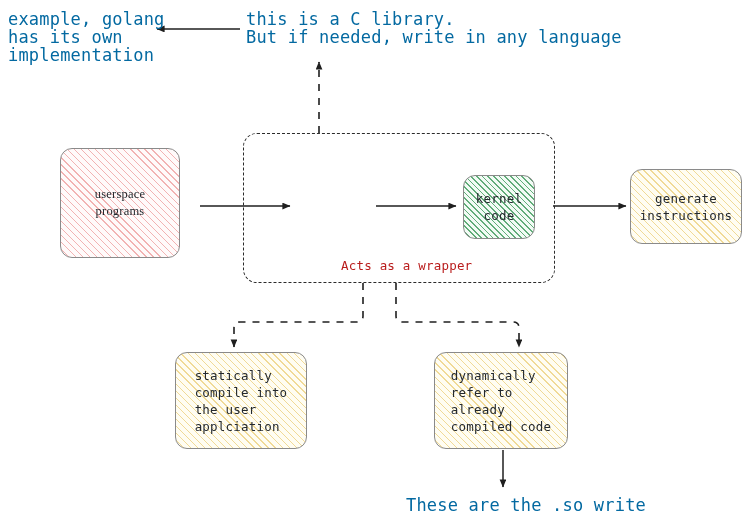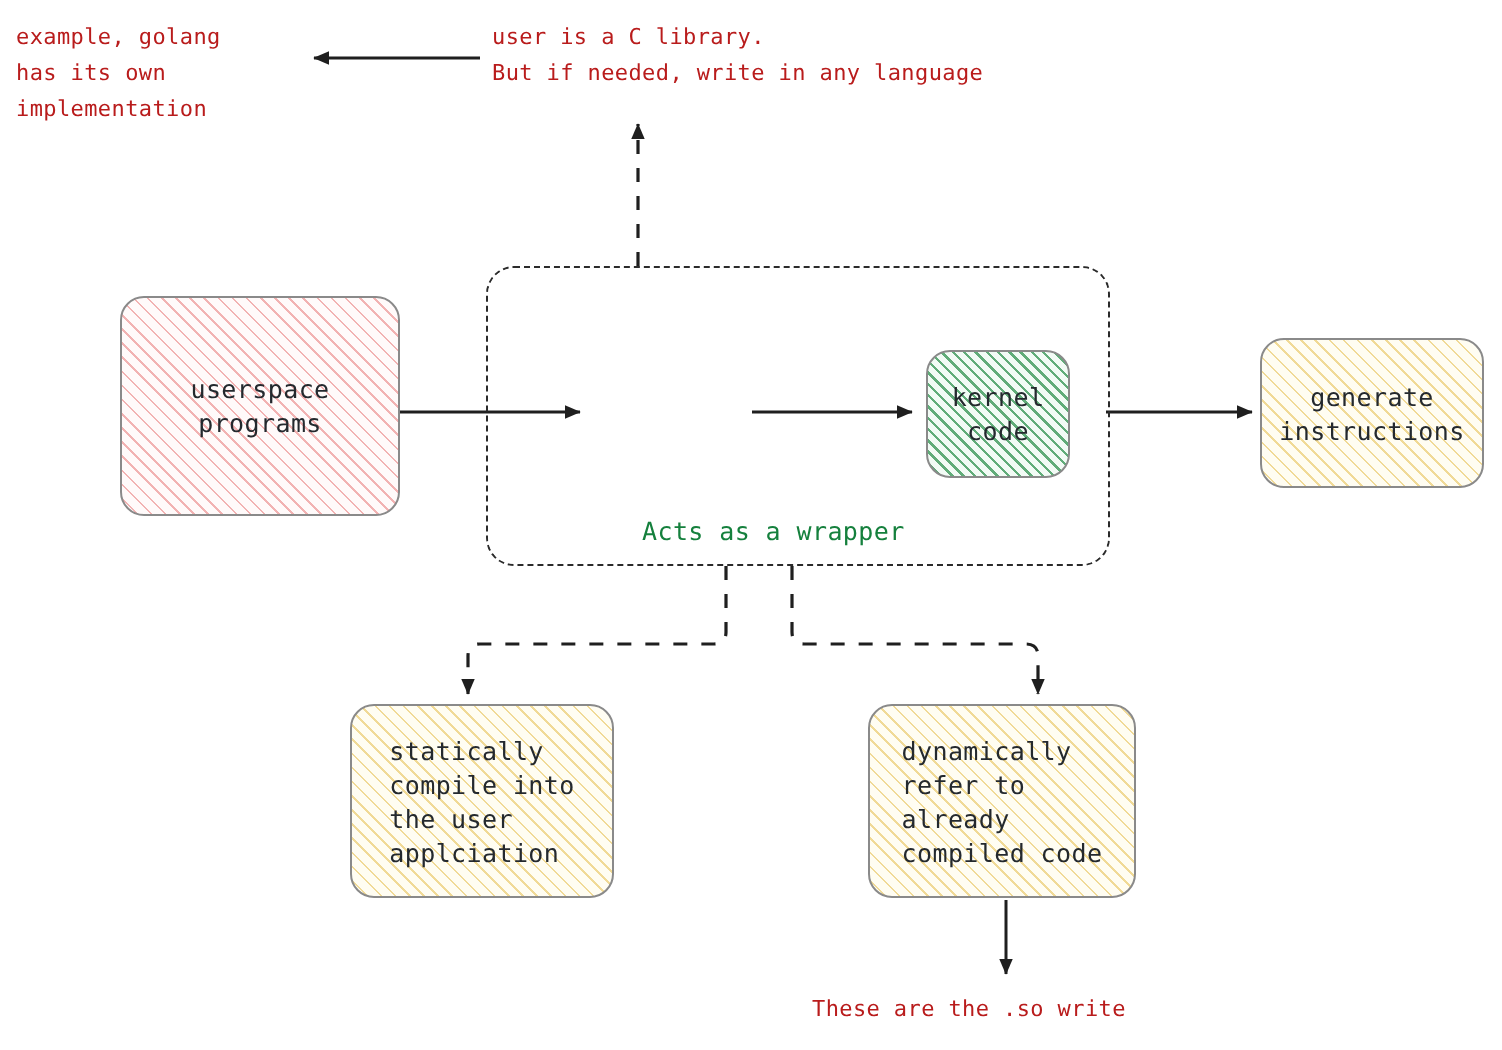--- a/index.html
+++ b/index.html
@@ -66,41 +66,42 @@
     background-image: repeating-linear-gradient(45deg,
         rgba(226,183,60,0.50) 0px, rgba(226,183,60,0.50) 0.9px,
         rgba(255,255,255,0) 0.9px, rgba(255,255,255,0) 5px);
     background-color: #fffdf2;
   }
   .node-text {
     display: block;
   }
   .freetext {
     position: absolute;
-    font-size: 11px;
+    font-size: 17px;
     line-height: 18px;
     letter-spacing: 0.2px;
     white-space: pre;
-    color: #b91c1c;
+    color: #0369a1;
   }
   .wrapper-box {
     position: absolute;
     box-sizing: border-box;
     border: 1.6px dashed #2b2b2b;
     border-radius: 14px;
     background: transparent;
   }
   .wrapper-label {
     position: absolute;
     font-size: 12.5px;
     letter-spacing: 0.2px;
     white-space: pre;
-    color: #15803d;
+    color: #b91c1c;
     background: #ffffff;
     padding: 0 3px;
+    margin-left: 20px;
   }
 </style>
 </head>
 <body>
 
 <div id="canvas">
 
   <svg class="layer" viewBox="0 0 751 525">
     <defs>
       <marker id="arrow-solid" markerWidth="9" markerHeight="9" refX="7.6" refY="3.4" orient="auto" markerUnits="userSpaceOnUse">
@@ -140,21 +141,21 @@
     </g>
 
     <g>
       <path d="M503,450 L503,487" stroke="#1f1f1f" stroke-width="1.5" fill="none" marker-end="url(#arrow-solid)"></path>
     </g>
   </svg>
 
   <div class="wrapper-box" style="left:243px; top:133px; width:312px; height:150px;"></div>
   <div class="wrapper-label" style="left:318px; top:258px;">Acts as a wrapper</div>
 
-  <div class="node hatch-pink" style="left:60px; top:148px; width:140px; height:110px;">
+  <div class="node hatch-pink" style="left:60px; top:148px; width:120px; height:110px;font-family:Liberation Serif, serif;">
     <span class="node-text">userspace
 programs</span>
   </div>
 
 
   <div class="node hatch-yellow" style="left:630px; top:169px; width:112px; height:75px;">
     <span class="node-text">generate
 instructions</span>
   </div>
 
@@ -174,18 +175,18 @@
     <span class="node-text" style="text-align:left;">dynamically
 refer to
 already
 compiled code</span>
   </div>
 
   <div class="freetext" style="left:8px; top:10px;">example, golang
 has its own
 implementation</div>
 
-  <div class="freetext" style="left:246px; top:10px;">user is a C library.
+  <div class="freetext" style="left:246px; top:10px;">this is a C library.
 But if needed, write in any language</div>
 
   <div class="freetext" style="left:406px; top:496px;">These are the .so write</div>
 
 </div>
 
 </body></html>

